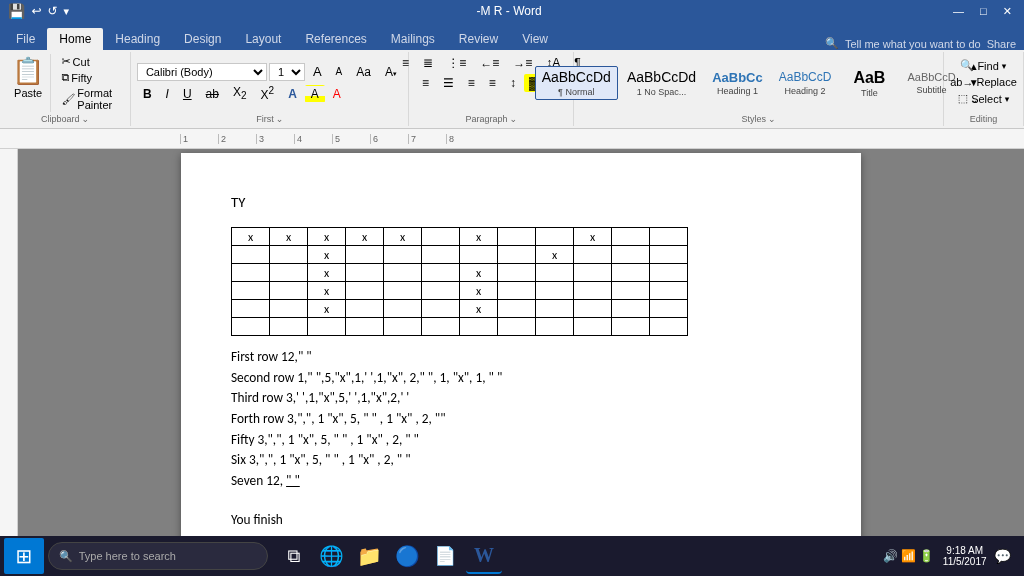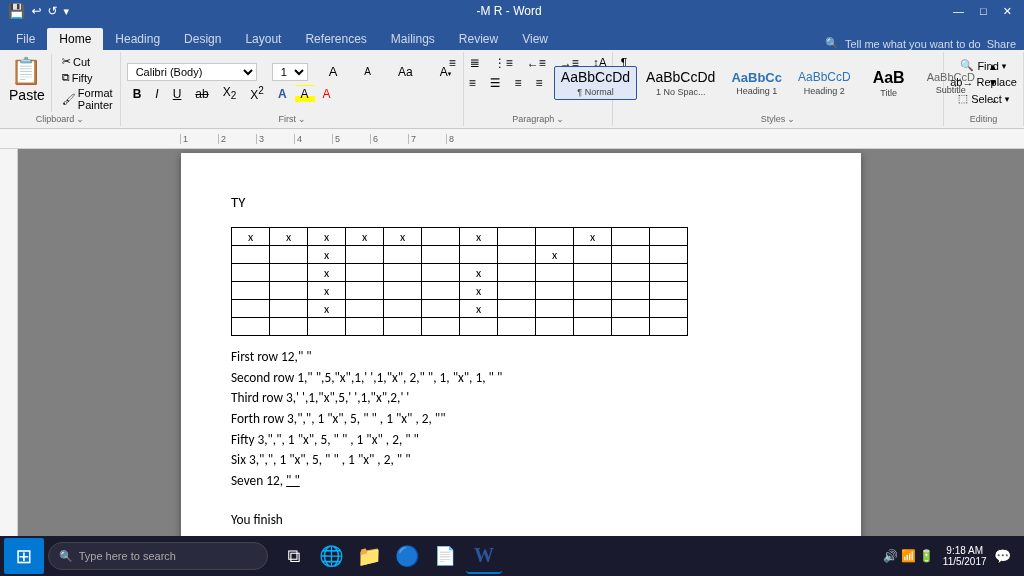--- a/index.html
+++ b/index.html
@@ -90,21 +90,21 @@
       align-items: center;
       padding: 2px 6px;
       cursor: pointer;
       border-right: 1px solid #d8d8d8;
       margin-right: 4px;
     }
     .clipboard-small-btns { display: flex; flex-direction: column; gap: 1px; }
 
     
     .font-controls { display: flex; flex-direction: column; gap: 2px; }
-    .font-row1 { display: flex; gap: 15px; align-items: center; }
+    .font-row1 { display: flex; gap: 2px; align-items: center; }
     .font-row2 { display: flex; gap: 2px; align-items: center; }
     .font-select {
       border: 1px solid #c8c8c8;
       background: white;
       padding: 1px 4px;
       font-size: 11px;
       width: 130px;
       cursor: pointer;
     }
     .font-size-select {
@@ -331,21 +331,21 @@
     <span style="font-size:11px; color:#d0d8e8;">Share</span>
   </div>
 </div>
 
 <div class="ribbon">
 
   <div class="ribbon-group clipboard-group">
     <div class="ribbon-group-content" style="align-items:stretch;">
       <div class="paste-btn">
         <span style="font-size:26px;">📋</span>
-        <span style="font-size:14px;">Paste</span>
+        <span style="font-size:11px;">Paste</span>
       </div>
       <div class="clipboard-small-btns">
         <div class="ribbon-btn-small">
           <span>✂</span>
           <span>Cut</span>
         </div>
         <div class="ribbon-btn-small">
           <span>⧉</span>
           <span>Fifty</span>
         </div>

